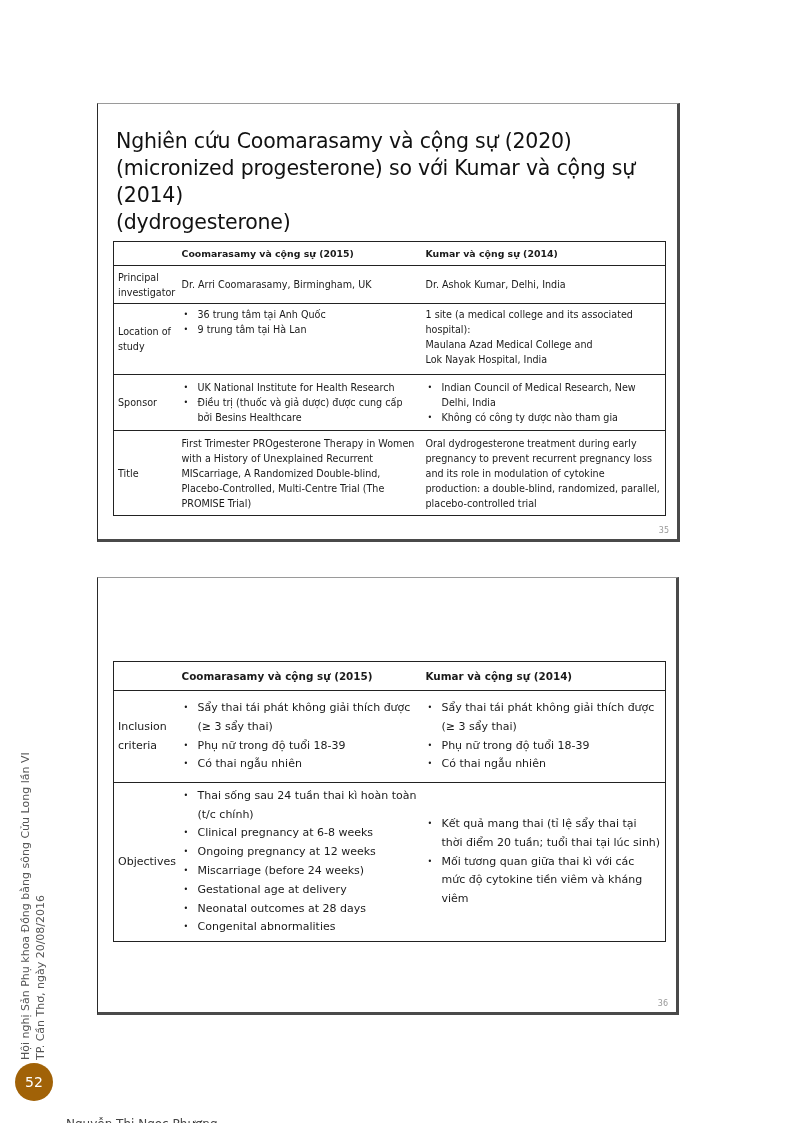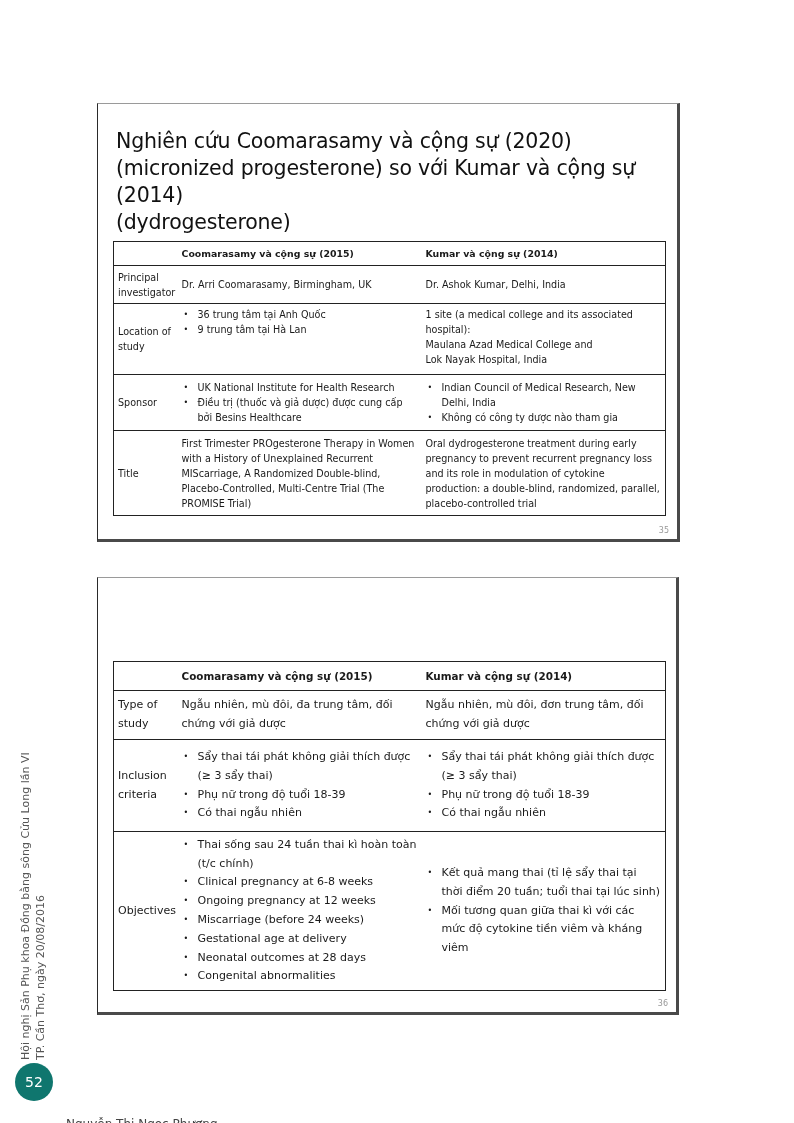--- a/index.html
+++ b/index.html
@@ -21,21 +21,21 @@
     li { position: relative; padding-left: 16px; }
     li::before { content: "•"; position: absolute; left: 2px; top: 0; font-size: 8px; }
     #t1 { left: 113px; top: 241px; width: 552px; border: 1px solid #222; }
     #t1 td, #t1 th { padding: 1px 4px; }
     #t2 { left: 113px; top: 661px; width: 552px; border: 1px solid #222; font-size: 11px; line-height: 18.8px; }
     #t2 th { font-size: 10.4px; }
     #t2 td, #t2 th { padding: 2px 4px; }
     .side-text { position: absolute; left: 18px; top: 1060px; transform-origin: 0 0;
                  transform: rotate(-90deg); font-size: 11px; line-height: 15px; color: #555; white-space: nowrap; }
     .page-circle { position: absolute; left: 15px; top: 1063px; width: 38px; height: 38px; border-radius: 50%;
-                   background: #0f766e; color: #fff; font-size: 14px; display: flex; align-items: center; justify-content: center; }
+                   background: #a16207; color: #fff; font-size: 14px; display: flex; align-items: center; justify-content: center; }
     .author { position: absolute; left: 66px; top: 1073px; font-size: 12px; color: #444; margin-top: 44px; }
   </style>
 </head>
 <body>
 
 <div class="slide" style="left:97px; top:103px; width:583px; height:439px;">
   <div class="slide-title" style="top:24px;">
     <div>Nghiên cứu Coomarasamy và cộng sự (2020)</div>
     <div>(micronized progesterone) so với Kumar và cộng sự (2014)</div>
     <div>(dydrogesterone)</div>
@@ -106,25 +106,20 @@
       <col style="width:64px">
       <col style="width:244px">
       <col style="width:244px">
     </colgroup>
   <tbody>
       <tr class="rowsep" style="height:29px;">
     <th></th>
     <th>Coomarasamy và cộng sự (2015)</th>
     <th>Kumar và cộng sự (2014)</th>
   </tr>
-  <tr class="rowsep" style="height:49px;">
-    <td>Type of study</td>
-    <td>Ngẫu nhiên, mù đôi, đa trung tâm, đối chứng với  giả dược</td>
-    <td>Ngẫu nhiên, mù đôi, đơn trung tâm, đối chứng với giả dược</td>
-  </tr>
   <tr class="rowsep" style="height:92px;">
     <td>Inclusion criteria</td>
     <td>
       <ul>
             <li>Sẩy thai tái phát không giải thích được (≥ 3 sẩy thai)</li>
           <li>Phụ nữ trong độ tuổi 18-39</li>
           <li>Có thai ngẫu nhiên</li>
           </ul>
     </td>
     <td>

